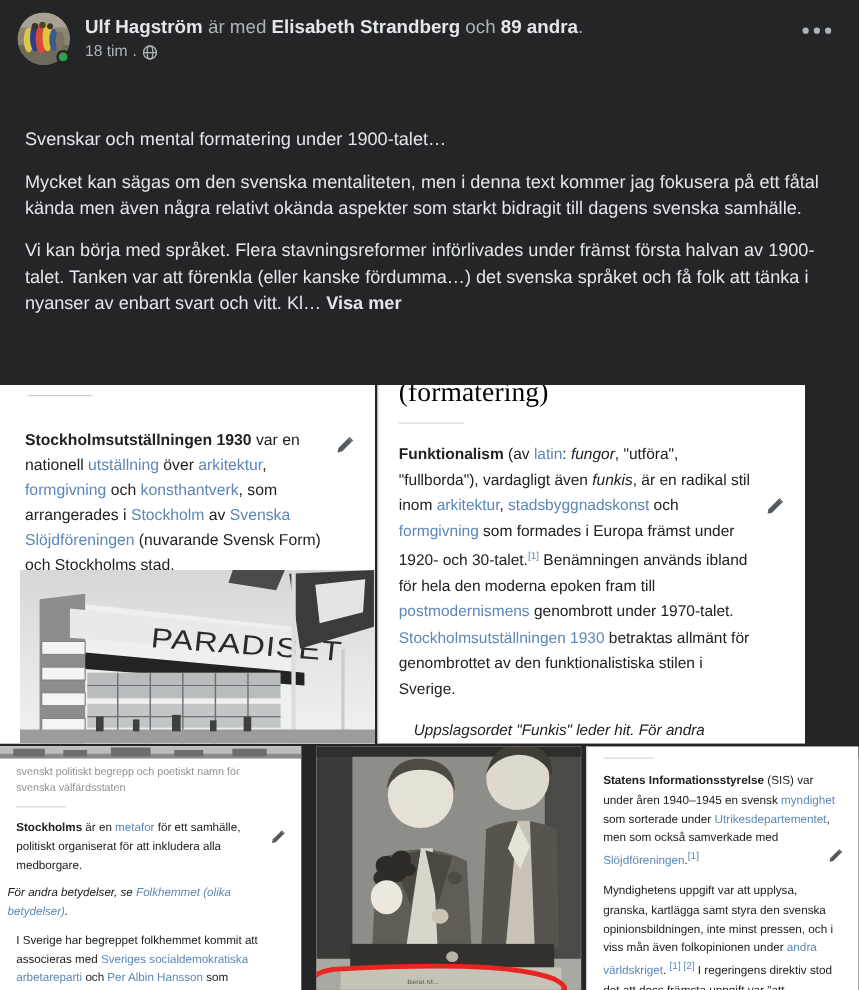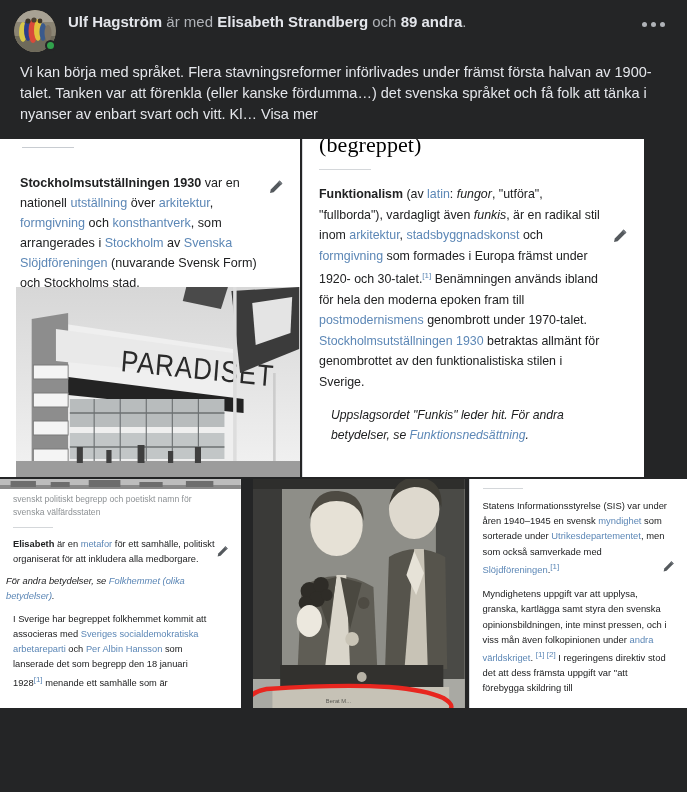--- a/index.html
+++ b/index.html
@@ -7,20 +7,21 @@
     width: 687px; height: 792px;
     background: #18191a;
     font-family: "Liberation Sans", sans-serif;
     overflow: hidden;
   }
   .post {
     width: 687px; height: 792px;
     background: #242526;
     display: flex; flex-direction: column;
     position: relative;
+    gap: 40px;
   }
 
   
   .post-header {
     display: flex; align-items: flex-start;
     padding: 10px 12px 6px 14px;
     position: relative;
     flex: 0 0 auto;
   }
   .avatar-wrap { position: relative; width: 42px; height: 42px; flex: 0 0 auto; }
@@ -64,21 +65,21 @@
     padding: 4px 16px 12px 20px;
     flex: 0 0 auto;
   }
   .post-body p {
     color: #e4e6eb;
     font-size: 14.5px;
     line-height: 21px;
     margin-bottom: 13px;
   }
   .post-body p:last-child { margin-bottom: 2px; }
-  .see-more { font-weight: normal; color: #e4e6eb; }
+  .see-more { font-weight: bold; color: #e4e6eb; }
 
   
   .media-grid {
     flex: 1 1 auto;
     display: flex; flex-direction: column;
     background: #242526;
     overflow: hidden;
   }
   .media-row { display: flex; width: 100%; overflow: hidden; }
   .media-row.top { height: 338px; }
@@ -208,30 +209,43 @@
           </g>
         </svg>
       </div>
       <div class="online-dot"></div>
     </div>
 
     <div class="header-text">
       <div class="name-line">
         <span class="strong">Ulf Hagström</span><span class="muted">&nbsp;</span><span class="muted">är med</span><span class="muted">&nbsp;</span><span class="strong">Elisabeth Strandberg</span><span class="muted">&nbsp;</span><span class="muted">och</span><span class="muted">&nbsp;</span><span class="strong">89 andra</span><span class="muted">.</span>
       </div>
+      <div class="meta-line">
+        <span>18 tim</span>
+        <span class="dot-sep">.</span>
+        <span class="globe-icon">
+          <svg viewBox="0 0 12 12" xmlns="http://www.w3.org/2000/svg">
+            <circle cx="6" cy="6" r="5.2" fill="none" stroke="#b0b3b8" stroke-width="1.1"></circle>
+            <ellipse cx="6" cy="6" rx="2.3" ry="5.2" fill="none" stroke="#b0b3b8" stroke-width="1"></ellipse>
+            <line x1="0.9" y1="6" x2="11.1" y2="6" stroke="#b0b3b8" stroke-width="1"></line>
+          </svg>
+        </span>
+      </div>
     </div>
 
     <div class="more-btn">
       <i></i>
       <i></i>
       <i></i>
     </div>
   </div>
 
   <div class="post-body">
+    <p>Svenskar och mental formatering under 1900-talet…</p>
+    <p>Mycket kan sägas om den svenska mentaliteten, men i denna text kommer jag fokusera på ett fåtal kända men även några relativt okända aspekter som starkt bidragit till dagens svenska samhälle.</p>
     <p><span>Vi kan börja med språket. Flera stavningsreformer införlivades under främst första halvan av 1900-talet. Tanken var att förenkla (eller kanske fördumma…) det svenska språket och få folk att tänka i nyanser av enbart svart och vitt. Kl… </span><span class="see-more">Visa mer</span></p>
   </div>
 
   <div class="media-grid">
 
     <div class="media-row top">
 
       <div class="media-cell cellA" style="width:300px">
         <div class="wiki">
           <div class="top-strip">
@@ -298,21 +312,21 @@
               </g>
             </svg>
           </div>
         </div>
       </div>
 
       <div class="gap-v"></div>
 
       <div class="media-cell cellB" style="width:342px">
         <div class="wiki">
-          <div class="title">(begreppet)</div>
+          <div class="title">(formatering)</div>
           <div class="sep"></div>
           <div class="pencil" style="top:94px; right:16px;">
             <svg viewBox="0 0 16 16" xmlns="http://www.w3.org/2000/svg">
               <path d="M11.6 1.6 L14.4 4.4 L5.6 13.2 L2 14 L2.8 10.4 Z" fill="#54595d"></path>
               <path d="M11.6 1.6 L14.4 4.4 L13.1 5.7 L10.3 2.9 Z" fill="#72777d"></path>
             </svg>
           </div>
           <div class="para"><span style="font-weight: bold;">Funktionalism</span><span> (av </span><span class="blue">latin</span><span>: </span><span style="font-style: italic;">fungor</span><span>, "utföra", "fullborda"), vardagligt även </span><span style="font-style: italic;">funkis</span><span>, är en radikal stil inom </span><span class="blue">arkitektur</span><span>, </span><span class="blue">stadsbyggnadskonst</span><span> och </span><span class="blue">formgivning</span><span> som formades i Europa främst under 1920- och 30-talet.</span><span class="ref">[1]</span><span> Benämningen används ibland för hela den moderna epoken fram till </span><span class="blue">postmodernismens</span><span> genombrott under 1970-talet. </span><span class="blue">Stockholmsutställningen 1930</span><span> betraktas allmänt för genombrottet av den funktionalistiska stilen i Sverige.</span></div>
           <div class="note"><span>Uppslagsordet "Funkis" leder hit. För andra betydelser, se </span><span class="blue">Funktionsnedsättning</span><span>.</span></div>
         </div>
@@ -339,21 +353,21 @@
             </svg>
           </div>
           <div class="pencil" style="top:66px; right:12px; width:13px; height:13px;">
             <svg viewBox="0 0 16 16" xmlns="http://www.w3.org/2000/svg" style="width:13px;height:13px;">
               <path d="M11.6 1.6 L14.4 4.4 L5.6 13.2 L2 14 L2.8 10.4 Z" fill="#54595d"></path>
               <path d="M11.6 1.6 L14.4 4.4 L13.1 5.7 L10.3 2.9 Z" fill="#72777d"></path>
             </svg>
           </div>
           <div class="subtitle">svenskt politiskt begrepp och poetiskt namn för svenska välfärdsstaten</div>
           <div class="sep"></div>
-          <div class="para"><span style="font-weight: bold;">Elisabeth</span><span> är en </span><span class="blue">metafor</span><span> för ett samhälle, politiskt organiserat för att inkludera alla medborgare.</span></div>
+          <div class="para"><span style="font-weight: bold;">Stockholms</span><span> är en </span><span class="blue">metafor</span><span> för ett samhälle, politiskt organiserat för att inkludera alla medborgare.</span></div>
           <div class="para note"><span>För andra betydelser, se </span><span class="blue">Folkhemmet (olika betydelser)</span><span>.</span></div>
           <div class="para para2"><span>I Sverige har begreppet folkhemmet kommit att associeras med </span><span class="blue">Sveriges socialdemokratiska arbetareparti</span><span> och </span><span class="blue">Per Albin Hansson</span><span> som lanserade det som begrepp den 18 januari 1928</span><span class="ref">[1]</span><span> menande ett samhälle som är </span></div>
         </div>
       </div>
 
       <div class="gap-v" style="width:12px"></div>
 
       <div class="media-cell cellD" style="width:218px">
         <svg class="photo" viewBox="0 0 218 229" preserveAspectRatio="none" xmlns="http://www.w3.org/2000/svg">
           <rect width="218" height="229" fill="#a9a9a3"></rect>
@@ -406,19 +420,19 @@
 
       <div class="media-cell cellE" style="width:225px">
         <div class="wiki">
           <div class="sep"></div>
           <div class="pencil" style="top:72px; right:12px; width:13px; height:13px;">
             <svg viewBox="0 0 16 16" xmlns="http://www.w3.org/2000/svg" style="width:13px;height:13px;">
               <path d="M11.6 1.6 L14.4 4.4 L5.6 13.2 L2 14 L2.8 10.4 Z" fill="#54595d"></path>
               <path d="M11.6 1.6 L14.4 4.4 L13.1 5.7 L10.3 2.9 Z" fill="#72777d"></path>
             </svg>
           </div>
-          <div class="para"><span style="font-weight: normal; text-align: center;">Statens Informationsstyrelse</span><span> (SIS) var under åren 1940–1945 en svensk </span><span class="blue">myndighet</span><span> som sorterade under </span><span class="blue">Utrikesdepartementet</span><span>, men som också samverkade med </span><span class="blue">Slöjdföreningen</span><span>.</span><span class="ref">[1]</span></div>
+          <div class="para"><span style="font-weight: bold; text-align: center;">Statens Informationsstyrelse</span><span> (SIS) var under åren 1940–1945 en svensk </span><span class="blue">myndighet</span><span> som sorterade under </span><span class="blue">Utrikesdepartementet</span><span>, men som också samverkade med </span><span class="blue">Slöjdföreningen</span><span>.</span><span class="ref">[1]</span></div>
           <div class="para para2"><span>Myndighetens uppgift var att upplysa, granska, kartlägga samt styra den svenska opinionsbildningen, inte minst pressen, och i viss mån även folkopinionen under </span><span class="blue">andra världskriget</span><span>. </span><span class="ref">[1] [2]</span><span> I regeringens direktiv stod det att dess främsta uppgift var "att förebygga skildring till</span></div>
         </div>
       </div>
     </div>
   </div>
 </div>
 
 </body></html>

